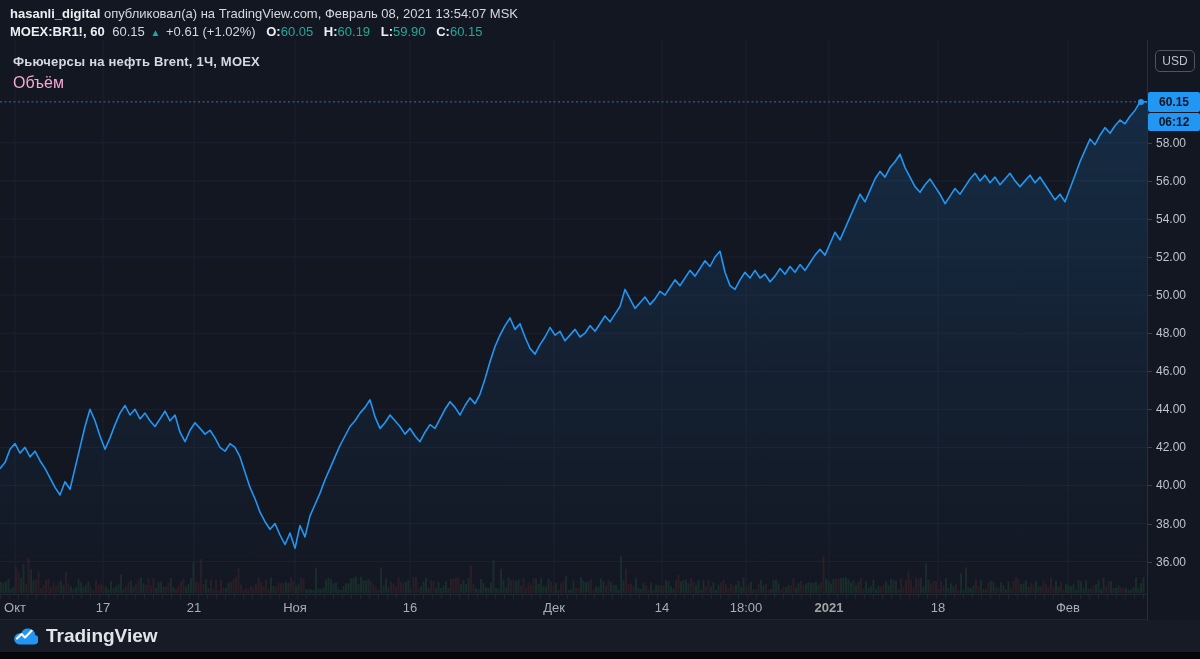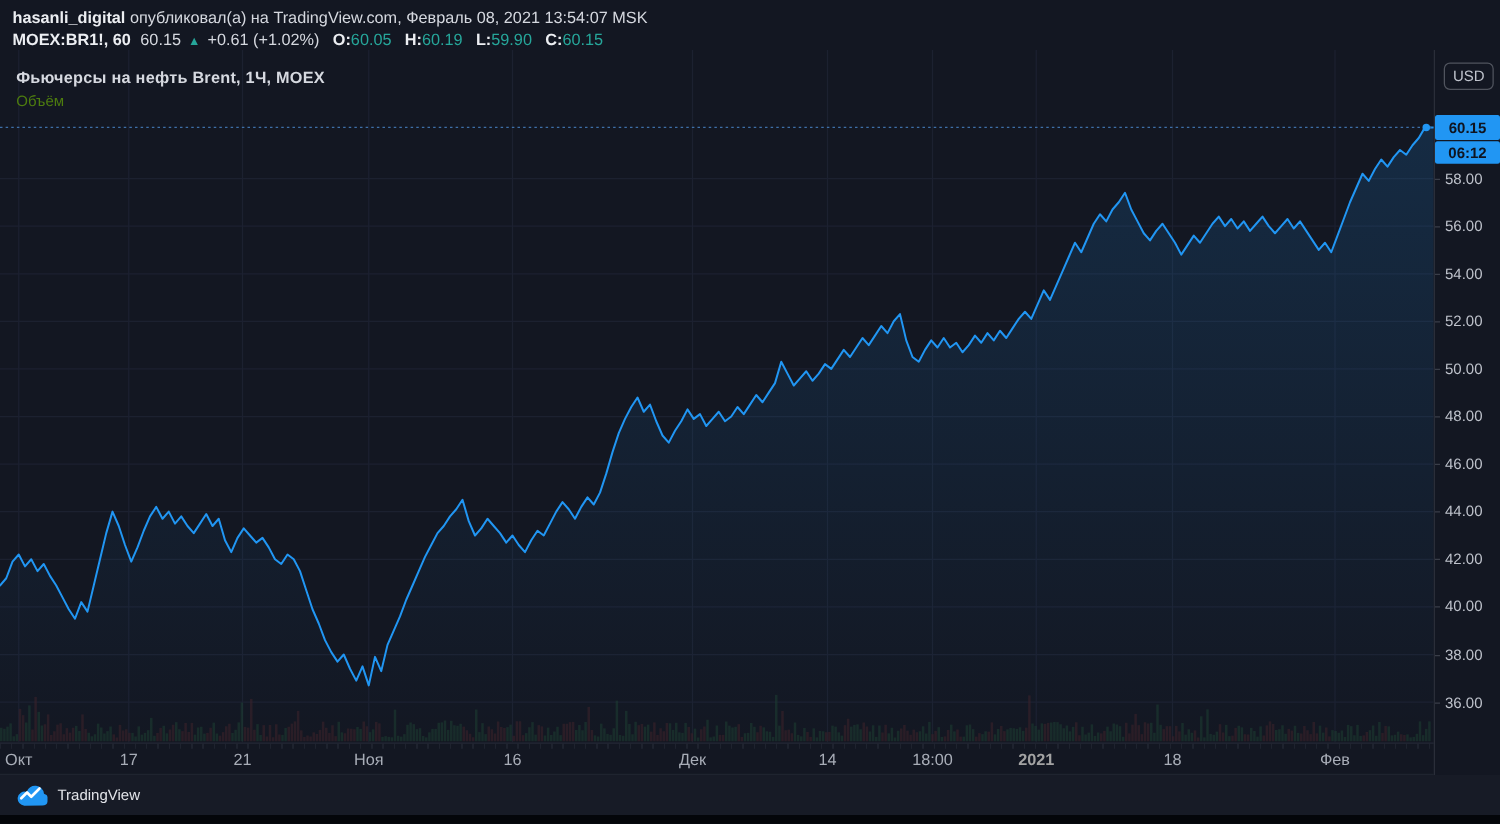--- a/index.html
+++ b/index.html
@@ -19,21 +19,21 @@
   .h2 .last { margin-left:4px; }
   .h2 .arrow { color:#26a69a; font-size:10px; margin:0 2px; }
   .h2 .kv { margin-left:7px; }
   .h2 .kv b { font-weight:bold; color:#eceef2; font-style:normal; }
   .h2 .kv i { font-style:normal; color:#26a69a; }
   
   .pane { position:absolute; left:0; top:0; width:1147px; height:594px; }
   #chart-svg { position:absolute; left:0; top:0; }
   .legend { position:absolute; left:13px; top:54px; pointer-events:none; }
   .legend .t { font-size:13px; font-weight:bold; color:#d6d9e0; letter-spacing:.2px; }
-  .legend .s { font-size:12px; color:#4d7c0f; margin-top:5px; }
+  .legend .s { font-size:16px; color:#f9a8d4; margin-top:5px; }
   
   .pscale { position:absolute; left:1147px; top:40px; width:53px; height:580px;
             border-left:1px solid #2a2e39; }
   .usd { position:absolute; left:7px; top:10px; width:40px; height:22px;
          border:1px solid #50545e; border-radius:5px; color:#bfc3cc;
          font-size:12px; line-height:20px; text-align:center; cursor:pointer; }
   .ptick { position:absolute; left:8px; font-size:12px; color:#bfc3cc; transform:translateY(-50%); }
   .ptick::before { content:""; position:absolute; left:-8px; top:50%; width:4px; height:1px; background:#3a3e49; }
   .badge { position:absolute; left:0; width:52px; height:20px; background:#2196f3;
            color:#0f141f; font-size:12px; font-weight:bold; text-align:center;
@@ -43,21 +43,21 @@
   .tscale { position:absolute; left:0; top:594px; width:1147px; height:26px;
             border-top:1px solid #242936; border-bottom:1px solid #1f242f; }
   .tscale .ticks { position:absolute; left:0; top:0; width:100%; height:4px;
         background:repeating-linear-gradient(90deg,#262b37 0 1px,transparent 1px 9px); opacity:.6; }
   .tlabel { position:absolute; top:5px; transform:translateX(-50%); font-size:13px; color:#a8adb7; white-space:nowrap; }
   .tlabel.bold { font-weight:bold; color:#a3a3a3; }
   
   footer { position:absolute; left:0; top:620px; width:1200px; height:32px;
            background:#171b26; display:flex; align-items:center; }
   footer .logo { margin-left:12px; }
-  footer .brand { margin-left:8px; font-size:12px; font-weight:normal; color:#e2e4e9; cursor:pointer;text-align:right; }
+  footer .brand { margin-left:8px; font-size:19px; font-weight:bold; color:#e2e4e9; cursor:pointer;text-align:right; }
   .bstrip { position:absolute; left:0; top:652px; width:1200px; height:7px; background:#04060a; }
 </style>
 </head>
 <body>
 
 <div class="stage">
 
   <header>
     <div class="h1">
       <span class="user">hasanli_digital</span><span class="rest"> опубликовал(а) на TradingView.com, Февраль 08, 2021 13:54:07 MSK</span>

